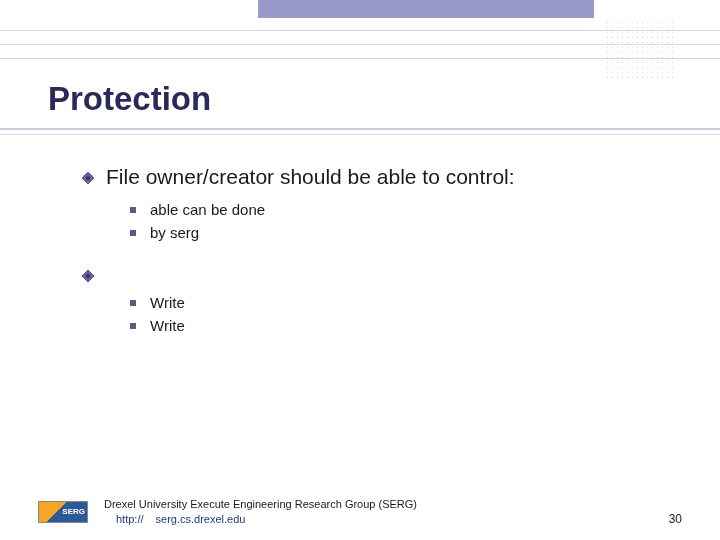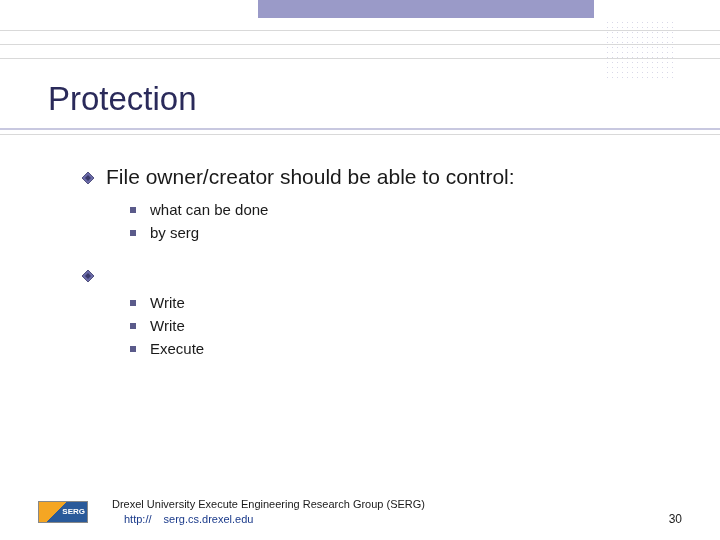--- a/index.html
+++ b/index.html
@@ -42,21 +42,21 @@
     background-image: radial-gradient(circle, #b0b0d0 0.6px, transparent 0.6px);
     background-size: 5px 5px;
     opacity: 0.5;
   }
   .slide-title {
     position: absolute;
     top: 80px;
     left: 48px;
     font-size: 33px;
     color: #2a2a5a;
-    font-weight: normal;
+    font-weight: bold;
   }
   .content {
     position: absolute;
     top: 165px;
     left: 82px;
   }
   .main-item {
     display: flex;
     align-items: flex-start;
     margin-bottom: 10px;
@@ -105,21 +105,21 @@
   }
   .footer-left {
     display: flex;
     align-items: center;
   }
   .logo {
     width: 50px;
     height: 22px;
     background: linear-gradient(135deg, #f5a623 0%, #f5a623 40%, #2a5a9a 40%, #2a5a9a 100%);
     border: 1px solid #888;
-    margin-right: 24px;
+    margin-right: 16px;
     position: relative;
     font-size: 8px;
     color: #fff;
     display: flex;
     align-items: center;
     justify-content: flex-end;
     padding-right: 2px;
     font-weight: bold;
   }
   .footer-text {
@@ -157,21 +157,21 @@
       <svg width="12" height="12" viewBox="0 0 12 12">
           <path d="M6 0 L12 6 L6 12 L0 6 Z" fill="#6a6aa8" stroke="#3a3a6a" stroke-width="0.8"></path>
           <path d="M6 3 L9 6 L6 9 L3 6 Z" fill="#3a3a6a"></path>
         </svg>
     </span>
     <span class="main-text">File owner/creator should be able to control:</span>
   </div>
   <div class="sub-list">
     <div class="sub-item">
       <span class="square-bullet"></span>
-      <span class="sub-text">what can be done</span>
+      <span class="sub-text">able can be done</span>
     </div>
     <div class="sub-item">
       <span class="square-bullet"></span>
       <span class="sub-text">by serg</span>
     </div>
   </div>
 
   <div class="main-item">
     <span class="diamond-bullet">
       <svg width="12" height="12" viewBox="0 0 12 12">
@@ -182,24 +182,20 @@
   </div>
   <div class="sub-list">
     <div class="sub-item">
       <span class="square-bullet"></span>
       <span class="sub-text">Write</span>
     </div>
     <div class="sub-item">
       <span class="square-bullet"></span>
       <span class="sub-text">Write</span>
     </div>
-    <div class="sub-item">
-      <span class="square-bullet"></span>
-      <span class="sub-text">Execute</span>
-    </div>
   </div>
 
 </div>
 
 <div class="footer">
   <div class="footer-left">
     <div class="logo">SERG</div>
     <div class="footer-text">
       <span>Drexel University Execute Engineering Research Group (SERG)</span><br>
       <span class="footer-link"><span>http://</span></span><span class="footer-link">serg.cs.drexel.edu</span>

